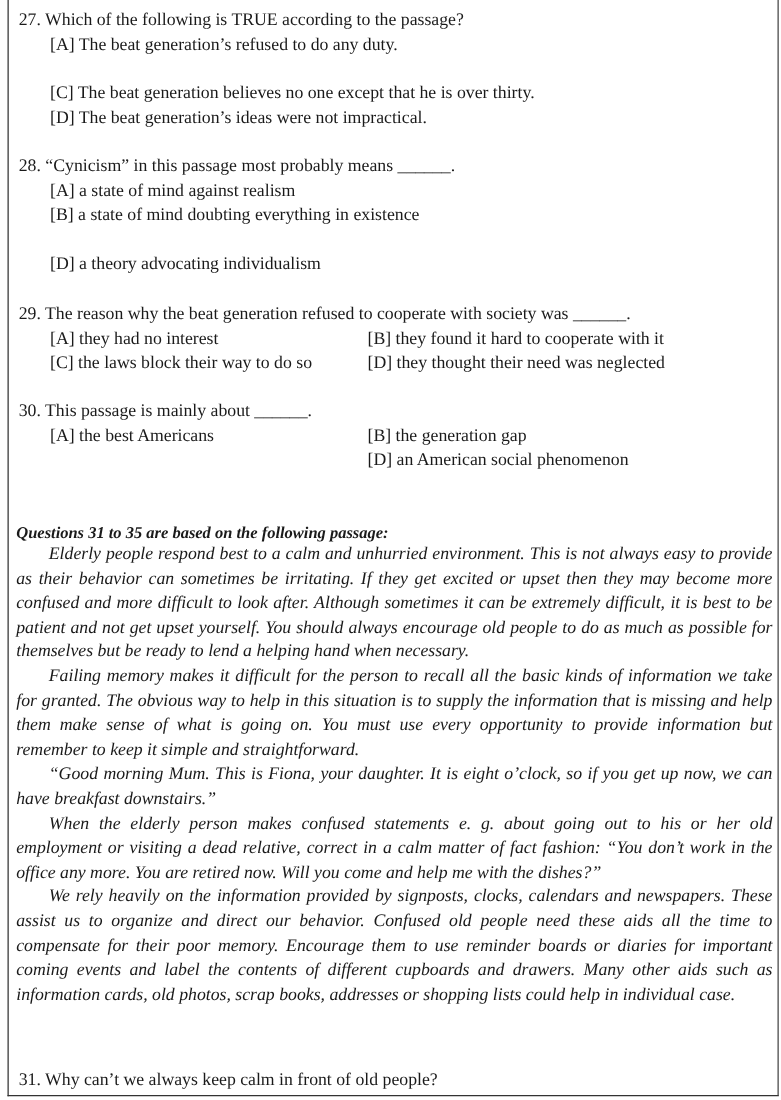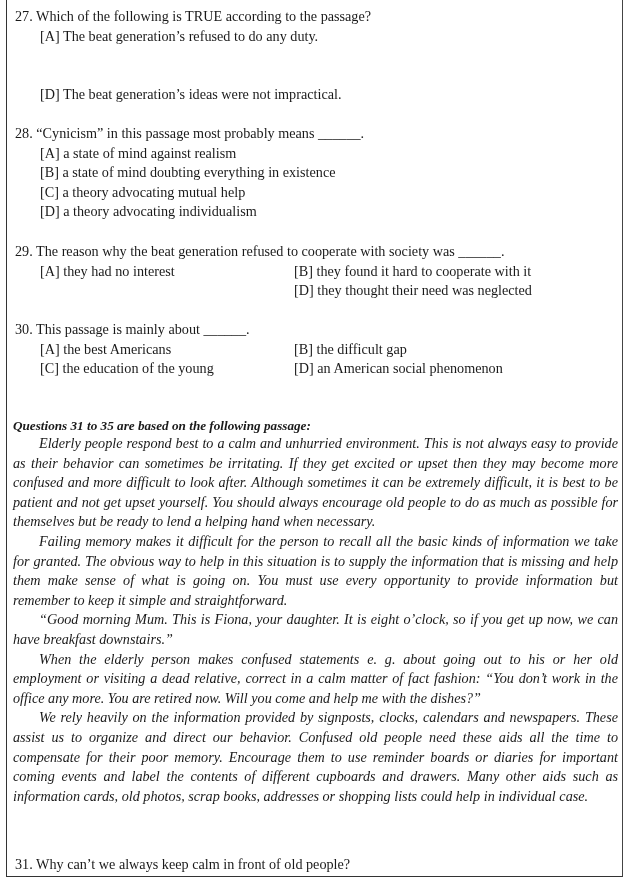--- a/index.html
+++ b/index.html
@@ -16,37 +16,37 @@
           text-align:justify; }
   .para p { margin:0; text-indent:26px;font-style:italic; }
 </style>
 </head>
 <body>
 
 <div class="page">
 
   <div class="line q" style="top:7px">27. Which of the following is TRUE according to the passage?</div>
   <div class="line opt" style="top:27px">[A] The beat generation’s refused to do any duty.</div>
+  <div class="line opt" style="top:65px">[C] The beat generation believes no one except that he is over thirty.</div>
   <div class="line opt" style="top:85px">[D] The beat generation’s ideas were not impractical.</div>
 
   <div class="line q" style="top:124px">28. “Cynicism” in this passage most probably means ______.</div>
   <div class="line opt" style="top:144px">[A] a state of mind against realism</div>
   <div class="line opt" style="top:163px">[B] a state of mind doubting everything in existence</div>
-  <div class="line opt" style="top:183px">[C] a theory advocating mutual help</div>
   <div class="line opt" style="top:202px">[D] a theory advocating individualism</div>
 
   <div class="line q" style="top:242px">29. The reason why the beat generation refused to cooperate with society was ______.</div>
   <div class="line opt" style="top:262px">[A] they had no interest</div>
   <div class="line opt2" style="top:262px">[B] they found it hard to cooperate with it</div>
+  <div class="line opt" style="top:281px">[C] the laws block their way to do so</div>
   <div class="line opt2" style="top:281px">[D] they thought their need was neglected</div>
 
   <div class="line q" style="top:320px">30. This passage is mainly about ______.</div>
   <div class="line opt" style="top:340px">[A] the best Americans</div>
-  <div class="line opt2" style="top:340px">[B] the difficult gap</div>
-  <div class="line opt" style="top:359px">[C] the education of the young</div>
+  <div class="line opt2" style="top:340px">[B] the generation gap</div>
   <div class="line opt2" style="top:359px">[D] an American social phenomenon</div>
 
   <div class="line instr" style="top:416px">Questions 31 to 35 are based on the following passage:</div>
   <div class="para" style="top:434px">
     <p>Elderly people respond best to a calm and unhurried environment. This is not always easy to provide as their behavior can sometimes be irritating. If they get excited or upset then they may become more confused and more difficult to look after. Although sometimes it can be extremely difficult, it is best to be patient and not get upset yourself. You should always encourage old people to do as much as possible for themselves but be ready to lend a helping hand when necessary.</p>
     <p>Failing memory makes it difficult for the person to recall all the basic kinds of information we take for granted. The obvious way to help in this situation is to supply the information that is missing and help them make sense of what is going on. You must use every opportunity to provide information but remember to keep it simple and straightforward.</p>
     <p>“Good morning Mum. This is Fiona, your daughter. It is eight o’clock, so if you get up now, we can have breakfast downstairs.”</p>
     <p>When the elderly person makes confused statements e. g. about going out to his or her old employment or visiting a dead relative, correct in a calm matter of fact fashion: “You don’t work in the office any more. You are retired now. Will you come and help me with the dishes?”</p>
     <p>We rely heavily on the information provided by signposts, clocks, calendars and newspapers. These assist us to organize and direct our behavior. Confused old people need these aids all the time to compensate for their poor memory. Encourage them to use reminder boards or diaries for important coming events and label the contents of different cupboards and drawers. Many other aids such as information cards, old photos, scrap books, addresses or shopping lists could help in individual case.</p>
   </div>

